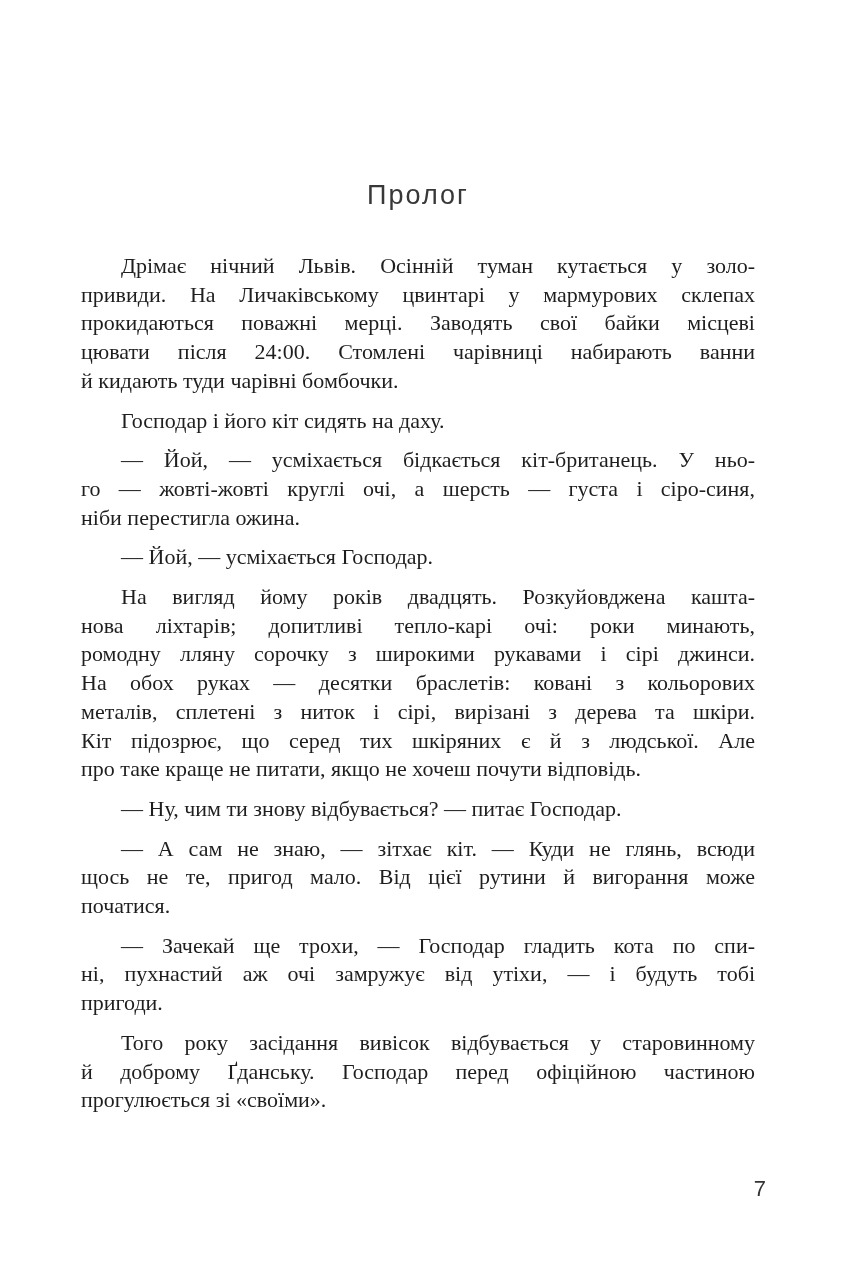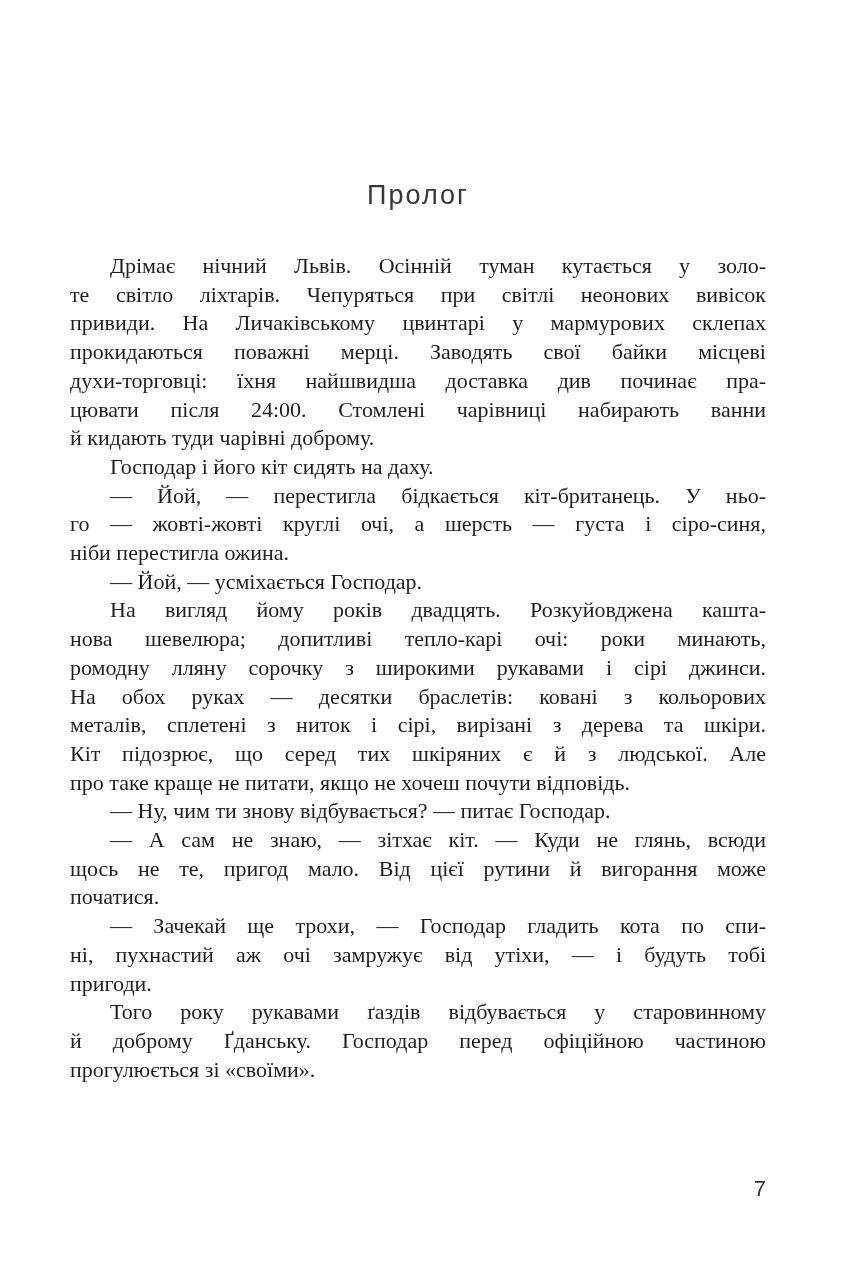--- a/index.html
+++ b/index.html
@@ -27,21 +27,21 @@
     color: #383838;
   }
   .body-text {
     margin: 43px 0 0 70px;
     width: 696px;
     font-family: "Liberation Serif", "DejaVu Serif", serif;
     font-size: 22px;
     line-height: 28.7px;
     color: #1e1e1e;
   }
-  .paragraph { margin: 0; font-family: Liberation Serif, serif; }
+  .paragraph { margin: 11px; font-family: Liberation Serif, serif; }
   .line {
     text-align: justify;
     text-align-last: justify;
   }
   .line.last {
     text-align-last: left;
   }
   .line.first {
     text-indent: 40px;
   }
@@ -58,61 +58,59 @@
 </style>
 </head>
 <body>
 
 <main class="page">
   <h1 class="title">Пролог</h1>
 
   <section class="body-text">
       <div class="paragraph">
         <div class="line first">Дрімає нічний Львів. Осінній туман кутається у золо-</div>
-        <div class="line">те світло ліхтарів. Чепуряться при світлі неонових вивісок</div>
         <div class="line">привиди. На Личаківському цвинтарі у мармурових склепах</div>
         <div class="line">прокидаються поважні мерці. Заводять свої байки місцеві</div>
-        <div class="line">духи-торговці: їхня найшвидша доставка див починає пра-</div>
         <div class="line">цювати після 24:00. Стомлені чарівниці набирають ванни</div>
-        <div class="line last">й кидають туди чарівні доброму.</div>
+        <div class="line last">й кидають туди чарівні бомбочки.</div>
       </div>
       <div class="paragraph">
         <div class="line first last">Господар і його кіт сидять на даху.</div>
       </div>
       <div class="paragraph">
-        <div class="line first">— Йой, — перестигла бідкається кіт-британець. У ньо-</div>
+        <div class="line first">— Йой, — усміхається бідкається кіт-британець. У ньо-</div>
         <div class="line">го — жовті-жовті круглі очі, а шерсть — густа і сіро-синя,</div>
         <div class="line last">ніби перестигла ожина.</div>
       </div>
       <div class="paragraph">
         <div class="line first last">— Йой, — усміхається Господар.</div>
       </div>
       <div class="paragraph">
         <div class="line first">На вигляд йому років двадцять. Розкуйовджена кашта-</div>
-        <div class="line">нова шевелюра; допитливі тепло-карі очі: роки минають,</div>
+        <div class="line">нова ліхтарів; допитливі тепло-карі очі: роки минають,</div>
         <div class="line">ромодну лляну сорочку з широкими рукавами і сірі джинси.</div>
         <div class="line">На обох руках — десятки браслетів: ковані з кольорових</div>
         <div class="line">металів, сплетені з ниток і сірі, вирізані з дерева та шкіри.</div>
         <div class="line">Кіт підозрює, що серед тих шкіряних є й з людської. Але</div>
         <div class="line last">про таке краще не питати, якщо не хочеш почути відповідь.</div>
       </div>
       <div class="paragraph">
         <div class="line first last">— Ну, чим ти знову відбувається? — питає Господар.</div>
       </div>
       <div class="paragraph">
         <div class="line first">— А сам не знаю, — зітхає кіт. — Куди не глянь, всюди</div>
         <div class="line">щось не те, пригод мало. Від цієї рутини й вигорання може</div>
         <div class="line last">початися.</div>
       </div>
       <div class="paragraph">
         <div class="line first">— Зачекай ще трохи, — Господар гладить кота по спи-</div>
         <div class="line">ні, пухнастий аж очі замружує від утіхи, — і будуть тобі</div>
         <div class="line last">пригоди.</div>
       </div>
       <div class="paragraph">
-        <div class="line first">Того року рукавами ґаздів відбувається у старовинному</div>
+        <div class="line first">Того року засідання вивісок відбувається у старовинному</div>
         <div class="line">й доброму Ґданську. Господар перед офіційною частиною</div>
         <div class="line last">прогулюється зі «своїми».</div>
       </div>
     </section>
 
   <div class="page-number">7</div>
 </main>
 
 </body></html>

